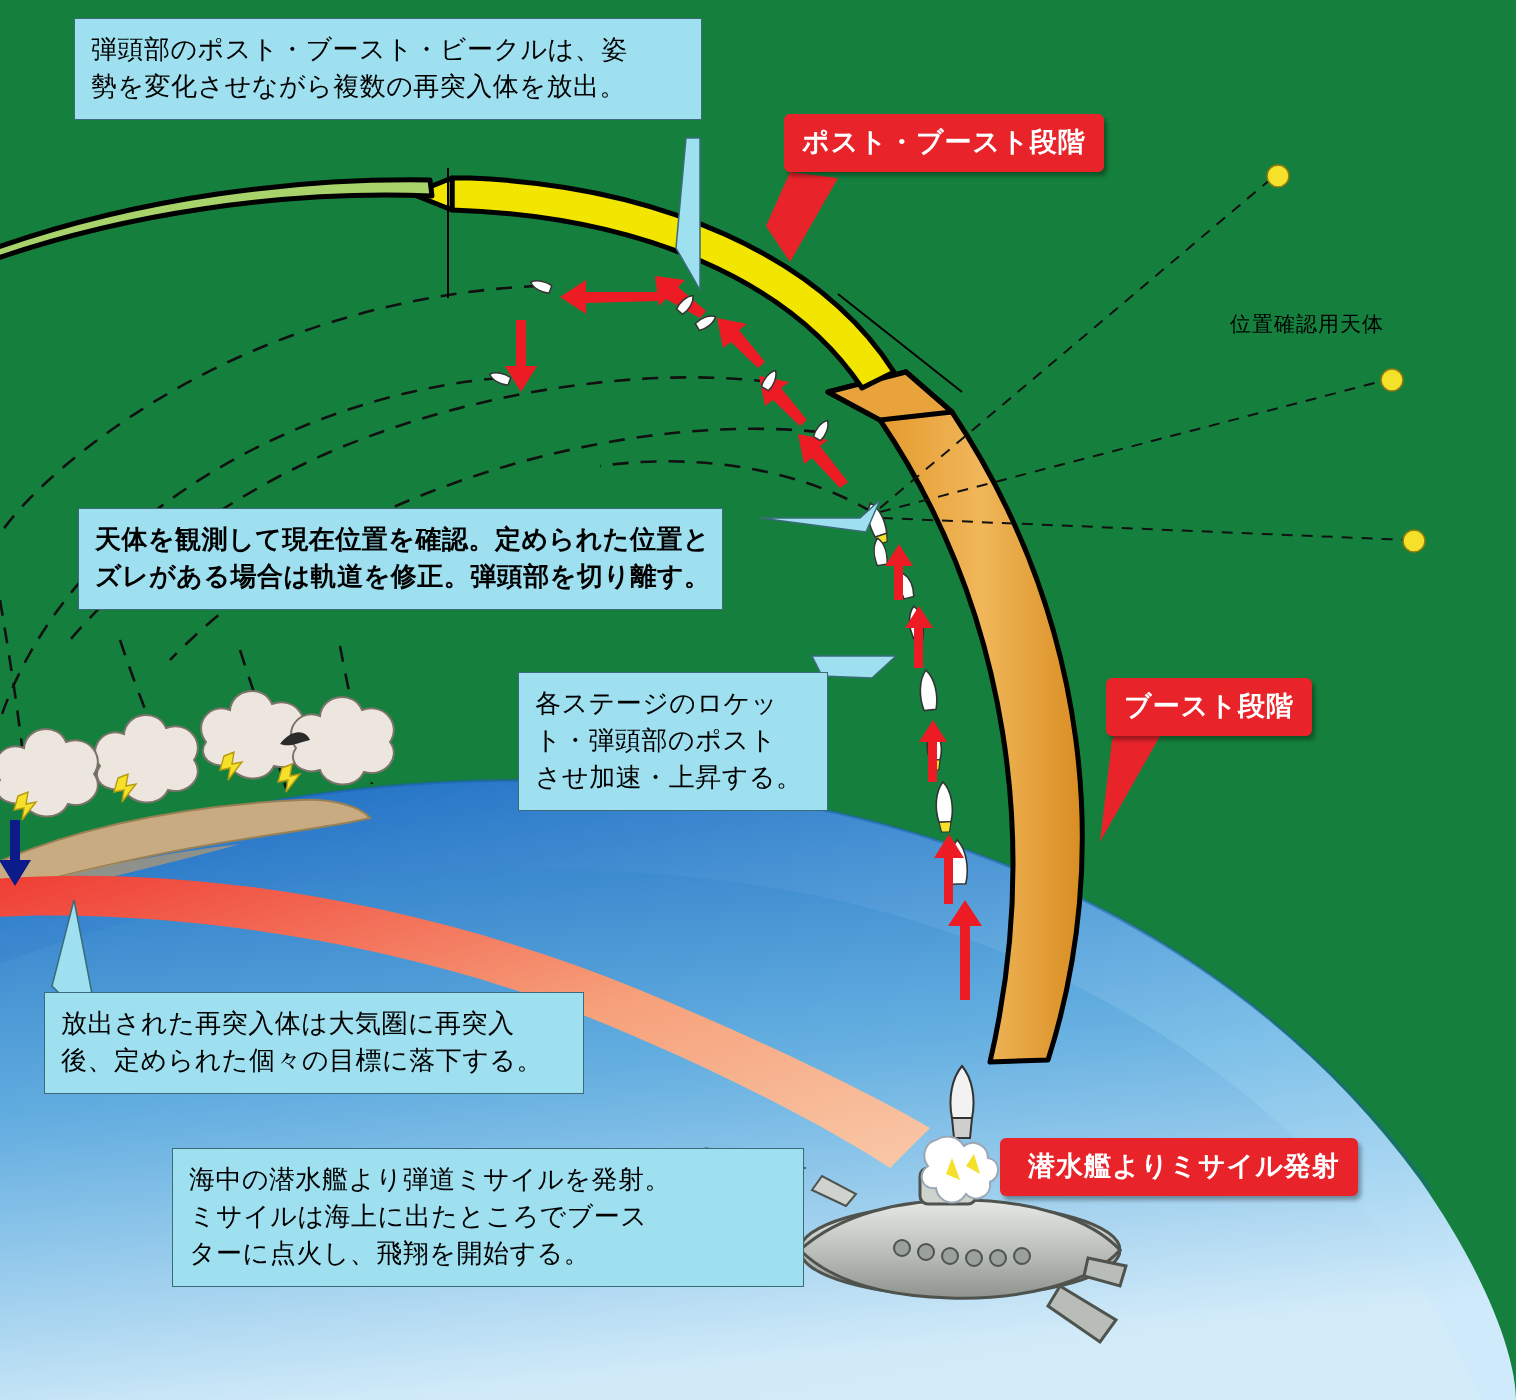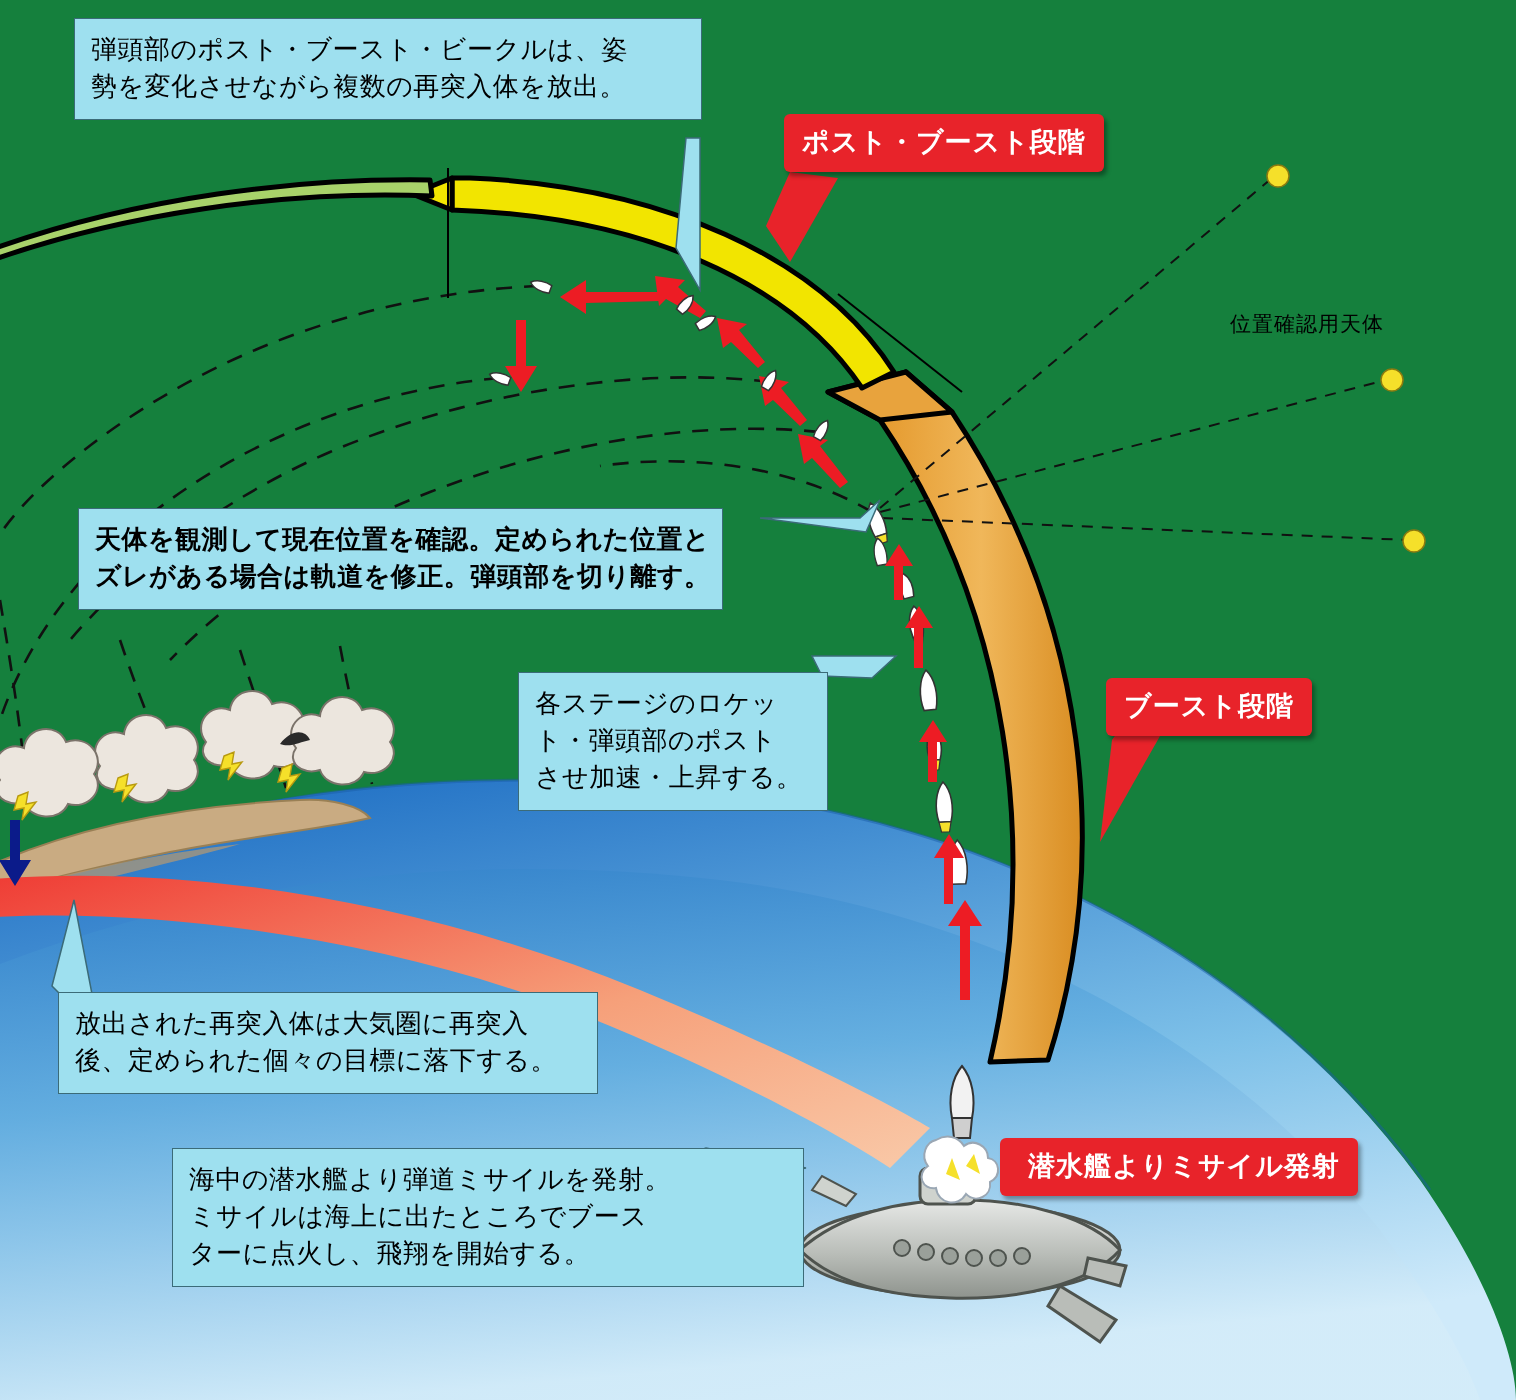--- a/index.html
+++ b/index.html
@@ -289,21 +289,21 @@
     <span class="line">天体を観測して現在位置を確認。定められた位置と</span>
     <span class="line">ズレがある場合は軌道を修正。弾頭部を切り離す。</span>
   </div>
 
   <div class="callout" style="left:508px; top:672px; width:310px;margin-left:10px;">
     <span class="line">各ステージのロケッ</span>
     <span class="line">ト・弾頭部のポスト</span>
     <span class="line">させ加速・上昇する。</span>
   </div>
 
-  <div class="callout" style="left:58px; top:992px; width:540px;">
+  <div class="callout" style="left:44px; top:992px; width:540px;">
     <span class="line">放出された再突入体は大気圏に再突入</span>
     <span class="line">後、定められた個々の目標に落下する。</span>
   </div>
 
   <div class="callout" style="left:172px; top:1148px; width:632px;">
     <span class="line">海中の潜水艦より弾道ミサイルを発射。</span>
     <span class="line">ミサイルは海上に出たところでブース</span>
     <span class="line">ターに点火し、飛翔を開始する。</span>
   </div>
 

